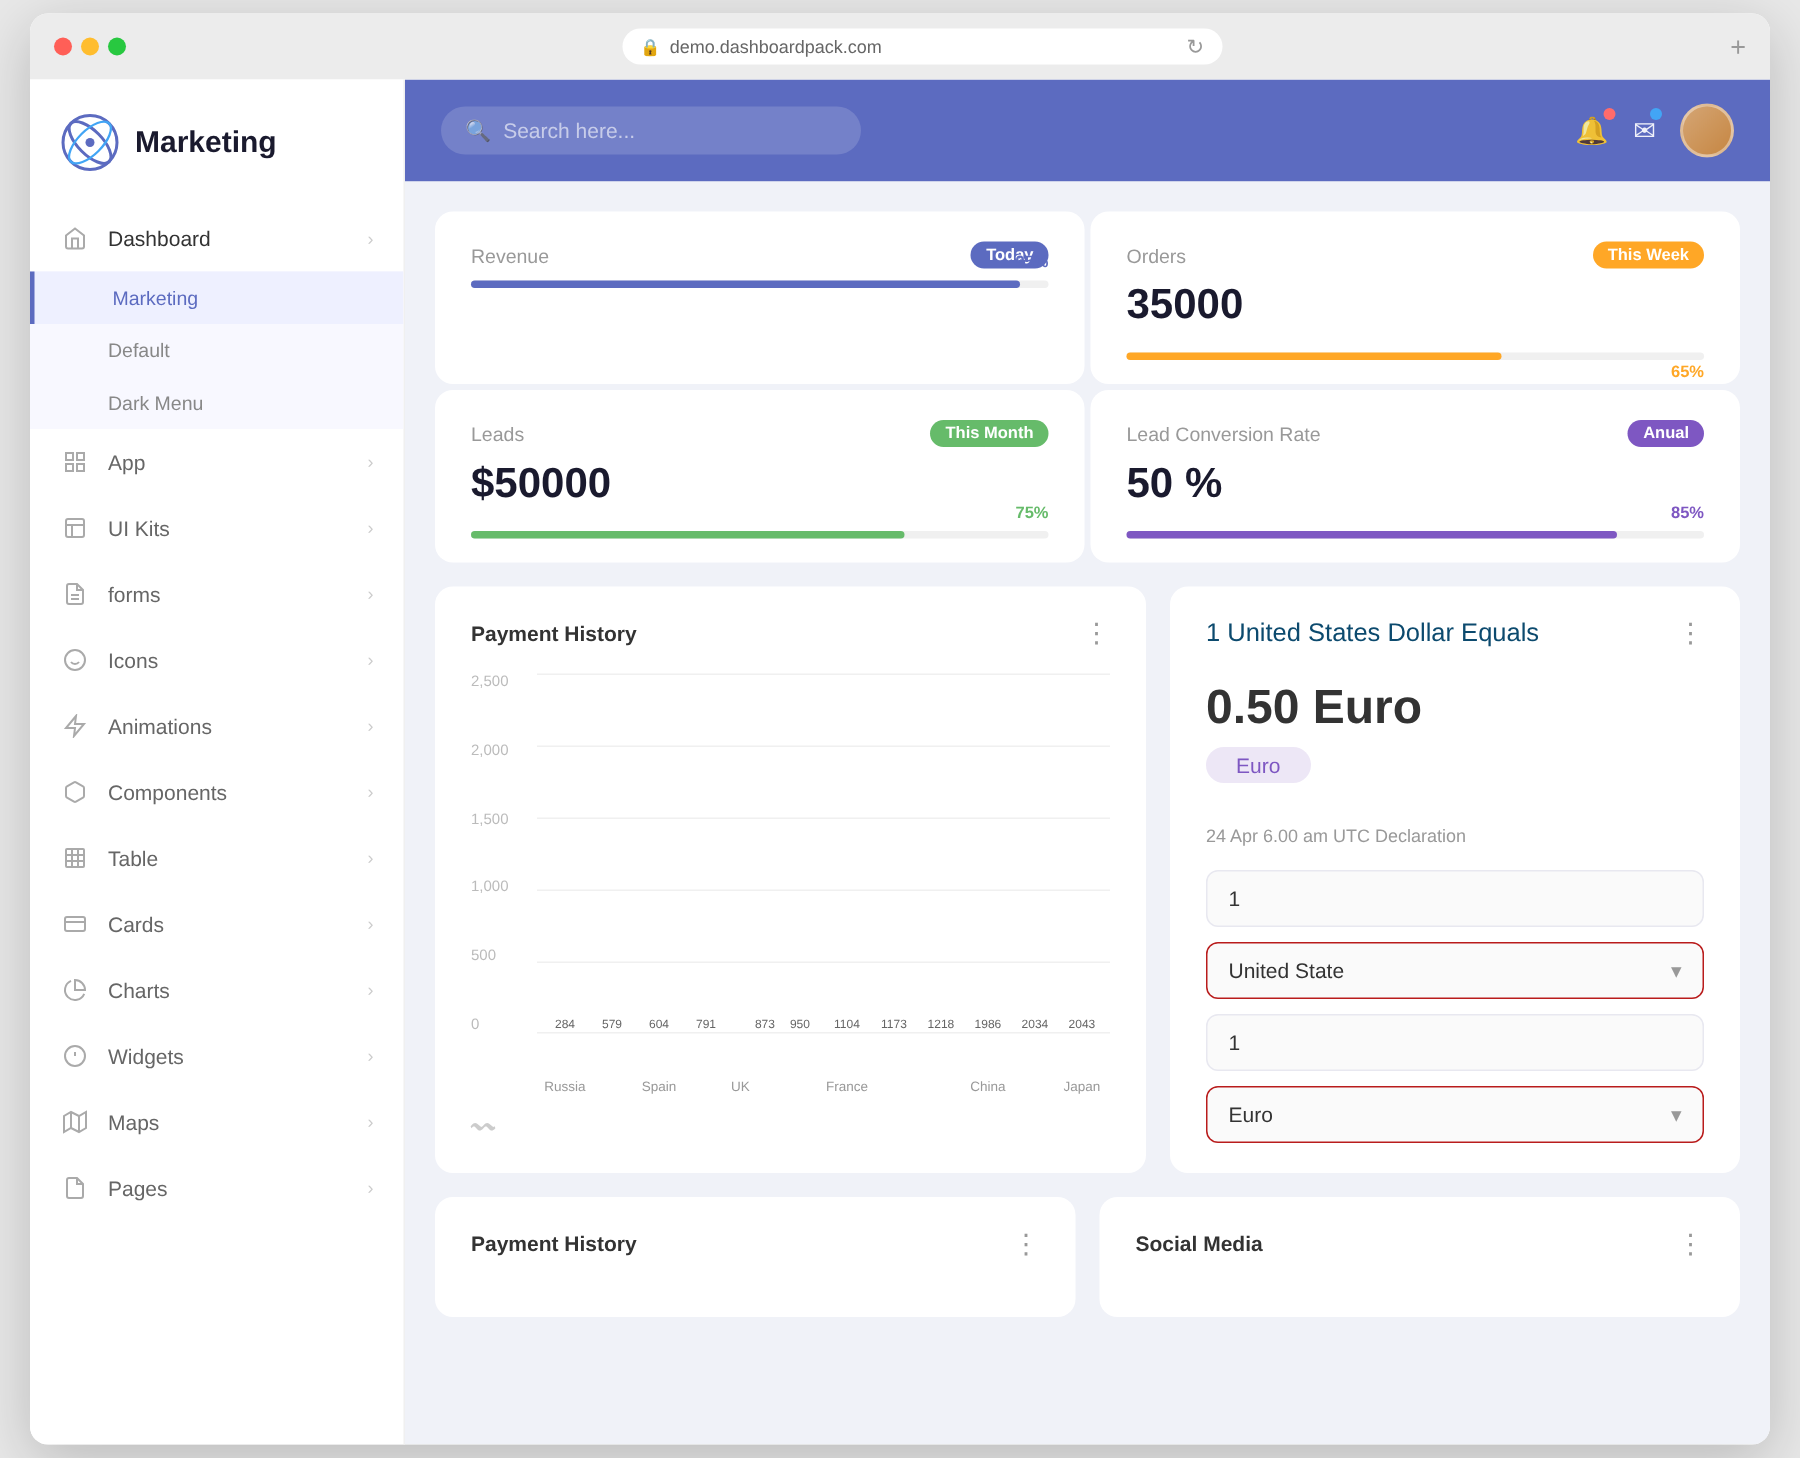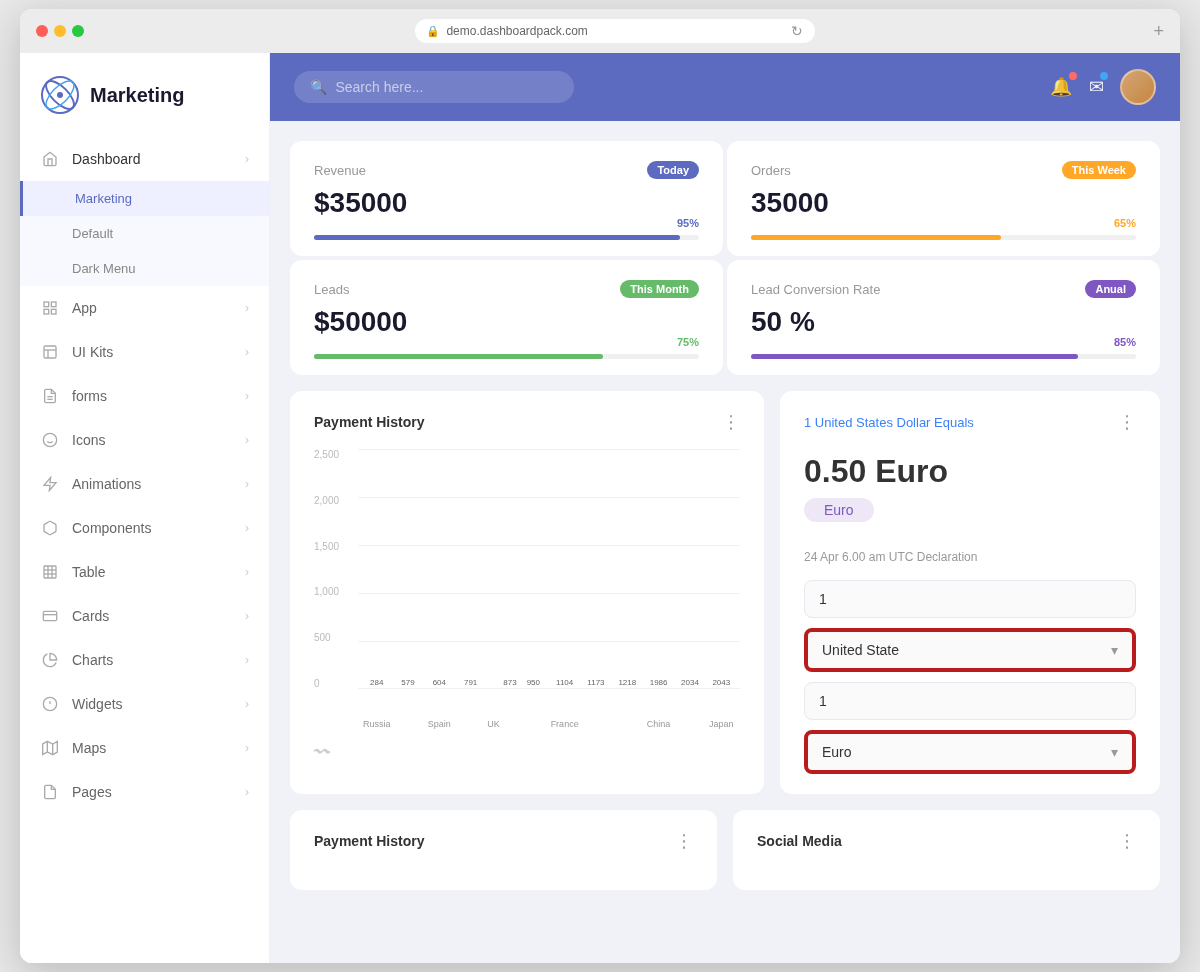--- a/index.html
+++ b/index.html
@@ -73,27 +73,27 @@
     .chart-title { font-size: 14px; font-weight: 600; color: #333; }
     .chart-menu { color: #999; cursor: pointer; font-size: 18px; }
     
     .bar-chart { position: relative; height: 280px; }
     
     .chart-footer { display: flex; align-items: center; gap: 8px; margin-top: 8px; }
     
     
     .currency-card { background: #fff; border-radius: 12px; padding: 20px 24px; }
     .currency-header { display: flex; align-items: center; justify-content: space-between; margin-bottom: 20px; }
-    .currency-title { font-size: 13px; color: #3b82f6; }
+    .currency-title { font-size: 17px; color: #0c4a6e; }
     .currency-value { font-size: 32px; font-weight: 700; color: #333; margin-bottom: 8px; }
     .currency-tag { display: inline-block; background: #ede7f6; color: #7e57c2; padding: 4px 20px; border-radius: 20px; font-size: 14px; font-weight: 500; margin-bottom: 16px; }
     .currency-date { font-size: 12px; color: #999; margin-bottom: 16px; }
     .currency-form { display: flex; flex-direction: column; gap: 10px; }
     .form-input { padding: 10px 14px; border: 1px solid #e8e8f0; border-radius: 8px; font-size: 14px; color: #333; background: #fafafa; }
-    .form-select { padding: 10px 14px; border: 4px solid #b91c1c; border-radius: 8px; font-size: 14px; color: #333; background: #fafafa; display: flex; align-items: center; justify-content: space-between; cursor: pointer; }
+    .form-select { padding: 10px 14px; border: 1px solid #b91c1c; border-radius: 8px; font-size: 14px; color: #333; background: #fafafa; display: flex; align-items: center; justify-content: space-between; cursor: pointer; }
     .select-arrow { color: #999; }
     
     .bottom-row { display: grid; grid-template-columns: 1fr 1fr; gap: 16px; }
     .bottom-card { background: #fff; border-radius: 12px; padding: 20px 24px; min-height: 80px; }
     .bottom-card-header { display: flex; align-items: center; justify-content: space-between; }
     .bottom-card-title { font-size: 14px; font-weight: 600; color: #333; }
     .bottom-card-menu { color: #999; cursor: pointer; font-size: 18px; }
 
     svg.logo-svg { width: 40px; height: 40px; }
   </style>
@@ -341,36 +341,35 @@
 
       <div class="content">
 
         <div class="stats-grid">
 
           <div class="stat-card">
             <div class="stat-label">
               <span>Revenue</span>
               <span class="stat-badge badge-blue-solid">Today</span>
             </div>
-            <div class="stat-value">$35000</div>
             <div class="progress-bar">
               <div class="progress-fill" style="width:95%; background:#5c6bc0;"></div>
               <span class="progress-label" style="color:#5c6bc0;">95%</span>
             </div>
           </div>
 
           <div class="stat-card">
             <div class="stat-label">
               <span>Orders</span>
               <span class="stat-badge badge-orange">This Week</span>
             </div>
             <div class="stat-value">35000</div>
             <div class="progress-bar">
               <div class="progress-fill" style="width:65%; background:#ffa726;"></div>
-              <span class="progress-label" style="color:#ffa726;">65%</span>
+              <span class="progress-label" style="color:#ffa726;margin-top:25px;">65%</span>
             </div>
           </div>
 
           <div class="stat-card">
             <div class="stat-label">
               <span>Leads</span>
               <span class="stat-badge badge-green">This Month</span>
             </div>
             <div class="stat-value">$50000</div>
             <div class="progress-bar">

